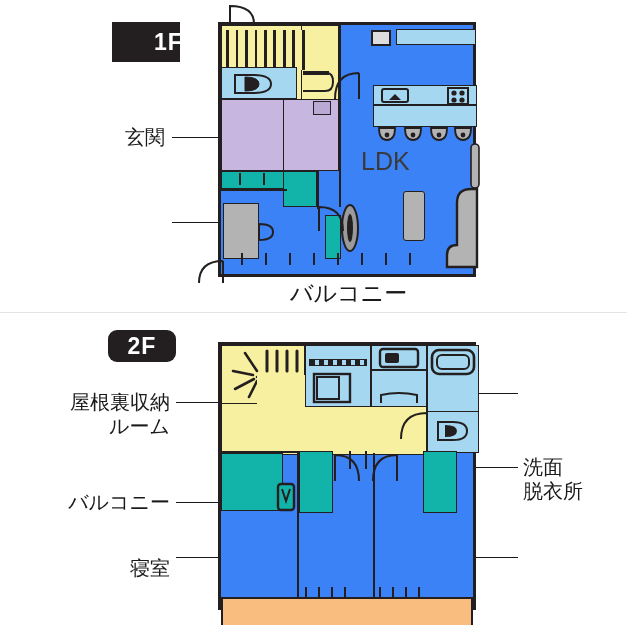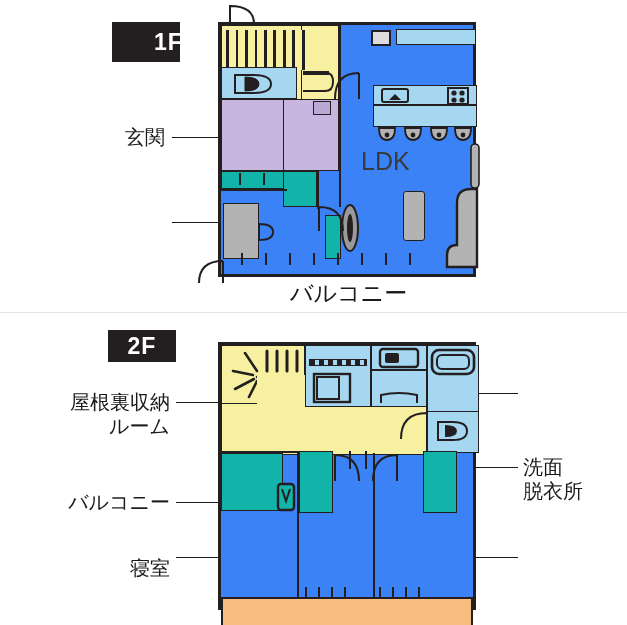--- a/index.html
+++ b/index.html
@@ -242,21 +242,21 @@
   </div>
 
   <svg class="sv" style="left:226px; top:2px;" width="32" height="24" viewBox="0 0 32 24">
     <path d="M4,22 L4,4 Q28,4 28,22" fill="none" stroke="#231f20" stroke-width="2"></path>
   </svg>
 
   <div class="balcony-text" style="left:290px; top:278px;">バルコニー</div>
 
   <div style="position:absolute; left:0px; top:312px; width:627px; height:1px; background:#e3e3e3;"></div>
 
-  <div class="floor-badge" style="left:108px; top:330px; width:68px; height:32px;">2F</div>
+  <div class="floor-badge" style="left:108px; top:330px; width:68px; height:32px;border-radius:9px;">2F</div>
 
   <div class="label left" style="left:30px; top:390px; width:140px;">屋根裏収納
 ルーム</div>
   <div class="leader" style="left:176px; top:402px; width:78px;"></div>
 
   <div class="label left" style="left:22px; top:490px; width:148px;">バルコニー</div>
   <div class="leader" style="left:176px; top:502px; width:114px;"></div>
 
   <div class="label left" style="left:40px; top:556px; width:130px;">寝室</div>
   <div class="leader" style="left:176px; top:557px; width:96px;"></div>

